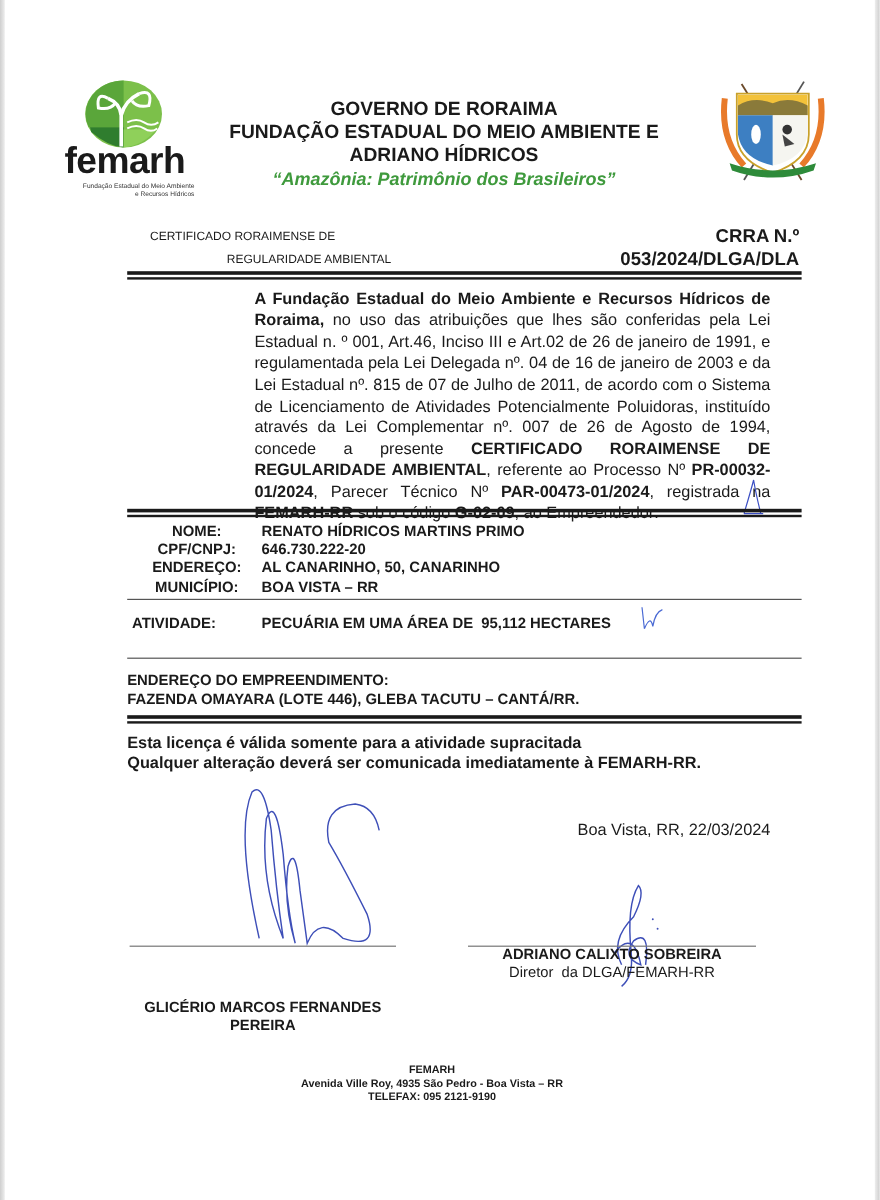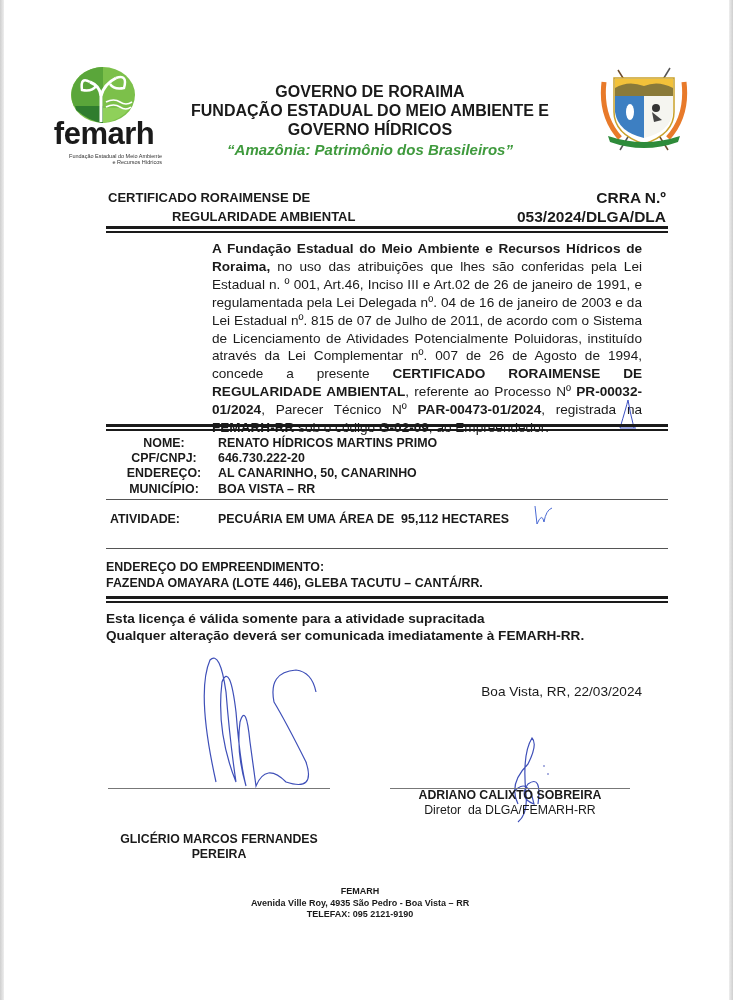--- a/index.html
+++ b/index.html
@@ -17,21 +17,21 @@
     .logo-word { position: absolute; left: 0; top: 52px; width: 120px; text-align: center; font-size: 31px; font-weight: bold; color: #1a1a1a; letter-spacing: -0.5px; line-height: 36px; }
     .logo-sub { position: absolute; left: 4px; top: 89px; width: 114px; text-align: right; font-size: 5.5px; line-height: 6px; color: #333; }
 
     .header-text { position: absolute; left: 170px; top: 82px; width: 400px; text-align: center; }
     .header-text .h1 { font-size: 16px; font-weight: bold; line-height: 19px; }
     .header-text .motto { font-size: 15px; font-weight: bold; font-style: italic; color: #3f9a3d; line-height: 20px; margin-top: 1px; }
 
     .coat { position: absolute; left: 598px; top: 66px; width: 92px; height: 88px; }
 
     
-    .cert-title { position: absolute; left: 108px; top: 188px; width: 300px; font-size: 13px; font-weight: bold; line-height: 19px; }
+    .cert-title { position: absolute; left: 125px; top: 188px; width: 300px; font-size: 10px; font-weight: normal; line-height: 19px; }
     .cert-title .l2 { padding-left: 64px; }
     .crra { position: absolute; left: 470px; top: 188px; width: 196px; text-align: right; font-size: 15.5px; font-weight: bold; line-height: 19px; }
 
     .double-rule { position: absolute; left: 106px; width: 562px; }
     .double-rule .a { height: 3px; background: #1a1a1a; }
     .double-rule .b { height: 2px; background: #1a1a1a; margin-top: 2px; }
     .single-rule { position: absolute; left: 106px; width: 562px; height: 1px; background: #555; }
 
     .body-text { position: absolute; left: 212px; top: 240px; width: 430px; font-size: 13.6px; line-height: 17.9px; text-align: justify; }
     .body-text b { font-weight: bold; }
@@ -80,21 +80,21 @@
   <div class="logo-word">femarh</div>
   <div class="logo-sub">
     <div>Fundação Estadual do Meio Ambiente</div>
     <div>e Recursos Hídricos</div>
   </div>
 </div>
 
 <div class="header-text">
   <div class="h1">GOVERNO DE RORAIMA</div>
   <div class="h1">FUNDAÇÃO ESTADUAL DO MEIO AMBIENTE E</div>
-  <div class="h1">GOVERNO HÍDRICOS</div>
+  <div class="h1">ADRIANO HÍDRICOS</div>
   <div class="motto">“Amazônia: Patrimônio dos Brasileiros”</div>
 </div>
 
 <svg class="coat" viewBox="0 0 92 88">
   <line x1="20" y1="4" x2="70" y2="84" stroke="#6b4a2a" stroke-width="1.5"></line>
   <line x1="72" y1="2" x2="22" y2="84" stroke="#555" stroke-width="1.5"></line>
   <path d="M6 16 Q2 50 22 72" stroke="#e87a2a" stroke-width="5" fill="none"></path>
   <path d="M86 16 Q90 50 70 72" stroke="#e87a2a" stroke-width="5" fill="none"></path>
   <path d="M16 12 L76 12 L76 46 Q76 68 46 78 Q16 68 16 46 Z" fill="#ffffff" stroke="#c9a12a" stroke-width="1.5"></path>
   <path d="M17 13 L75 13 L75 30 L17 30 Z" fill="#f3c23a"></path>

